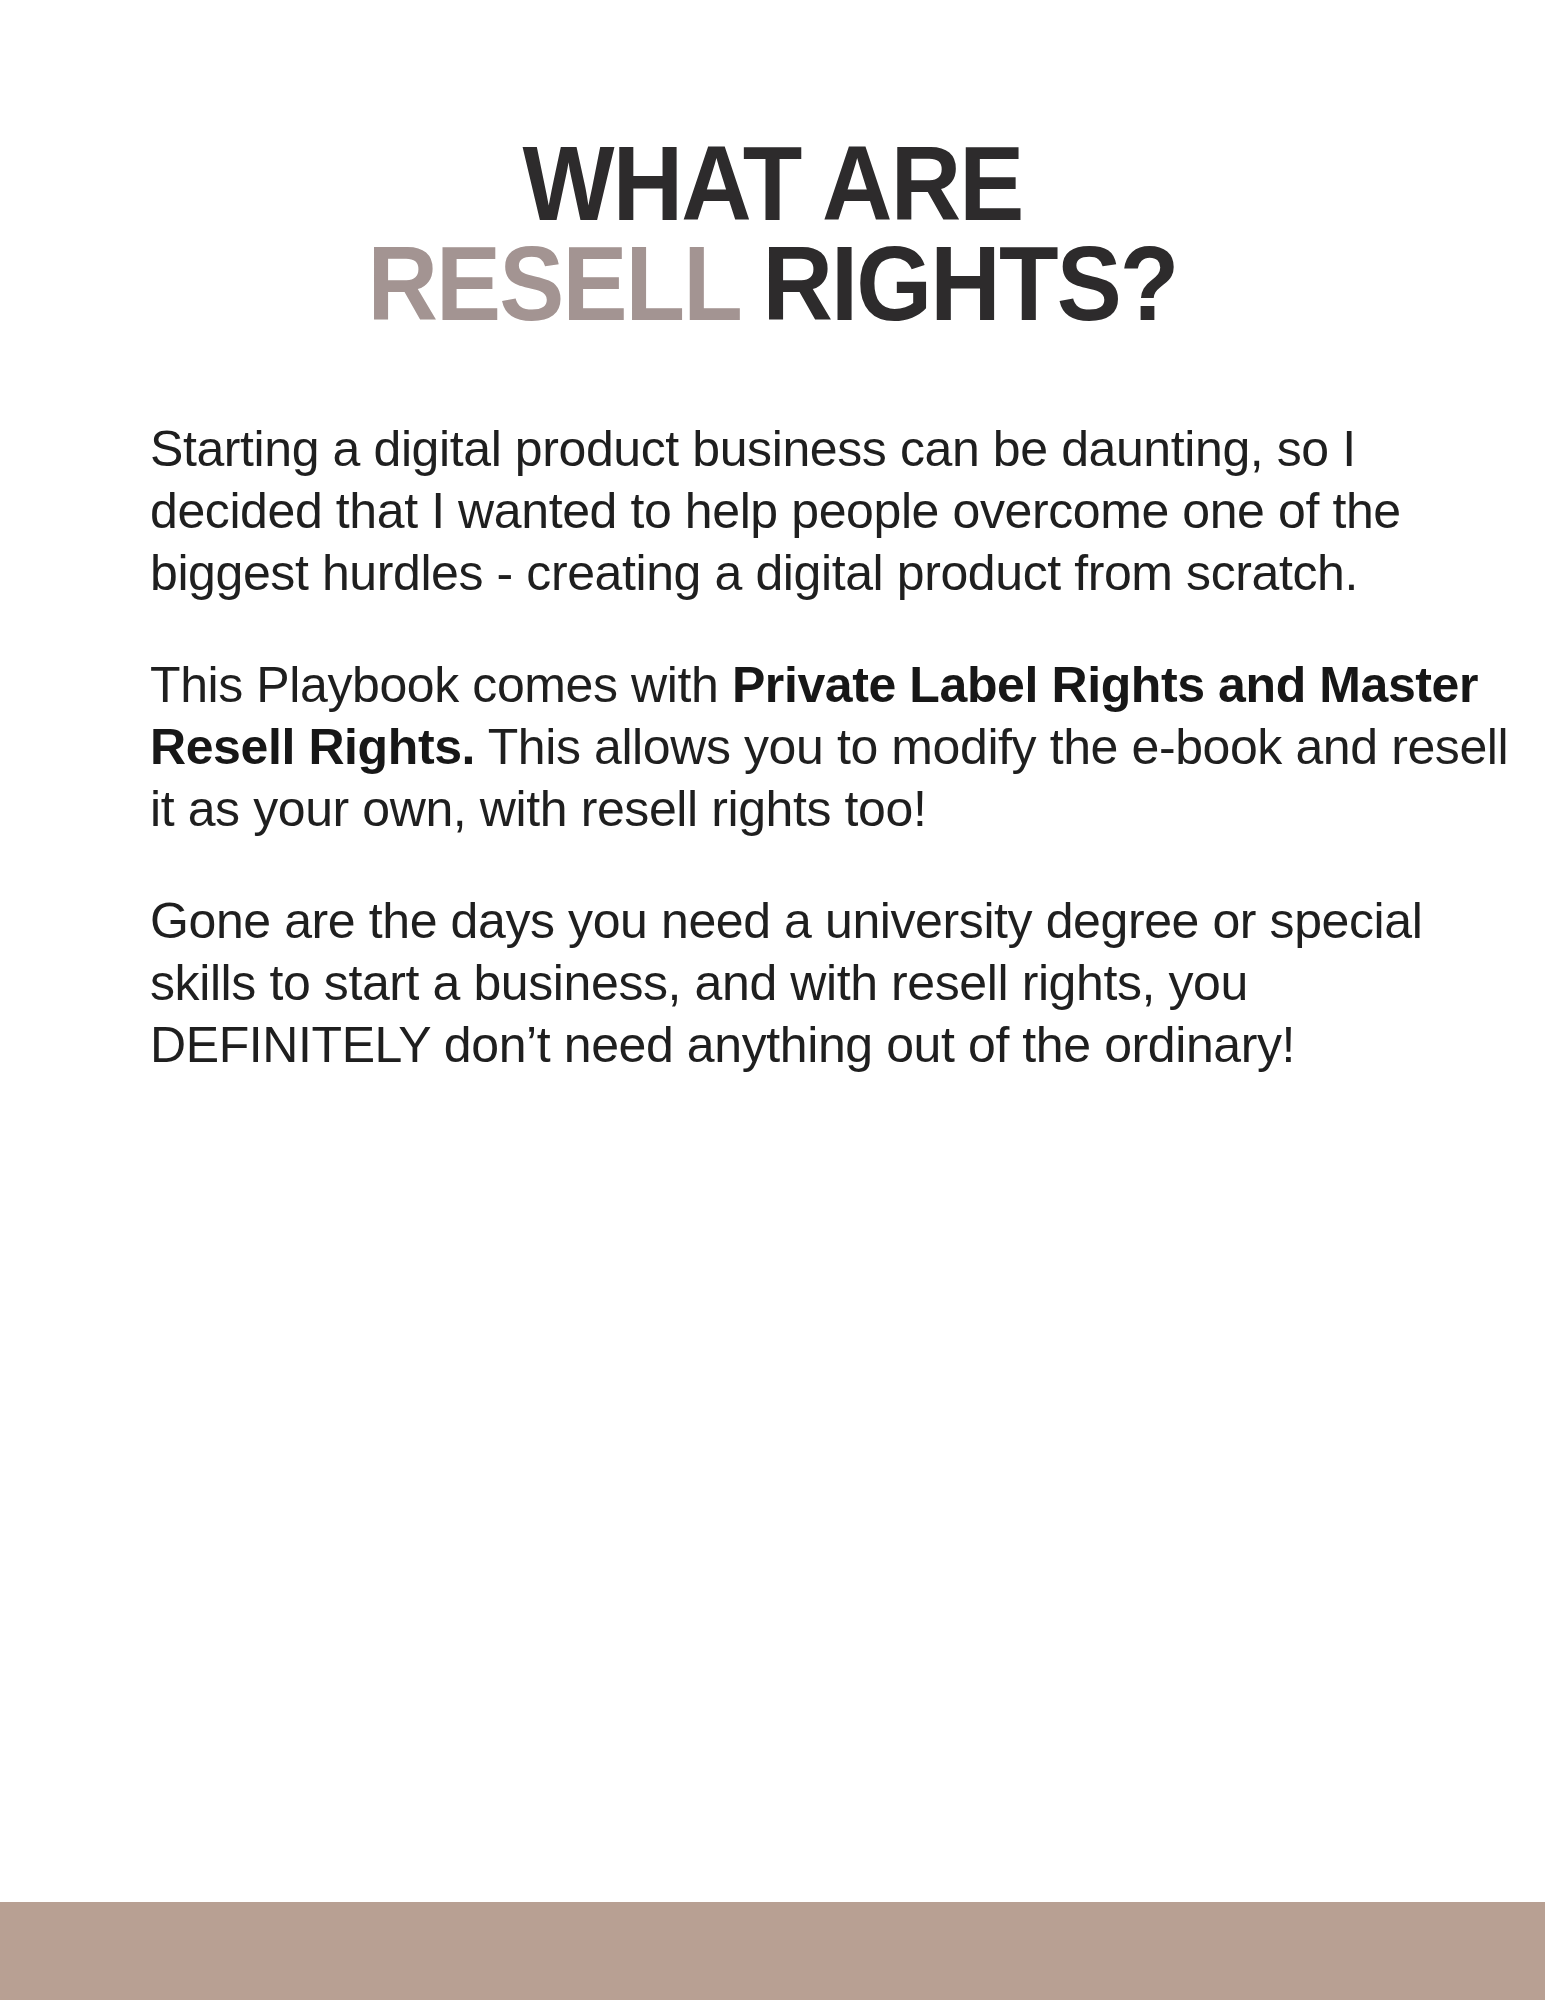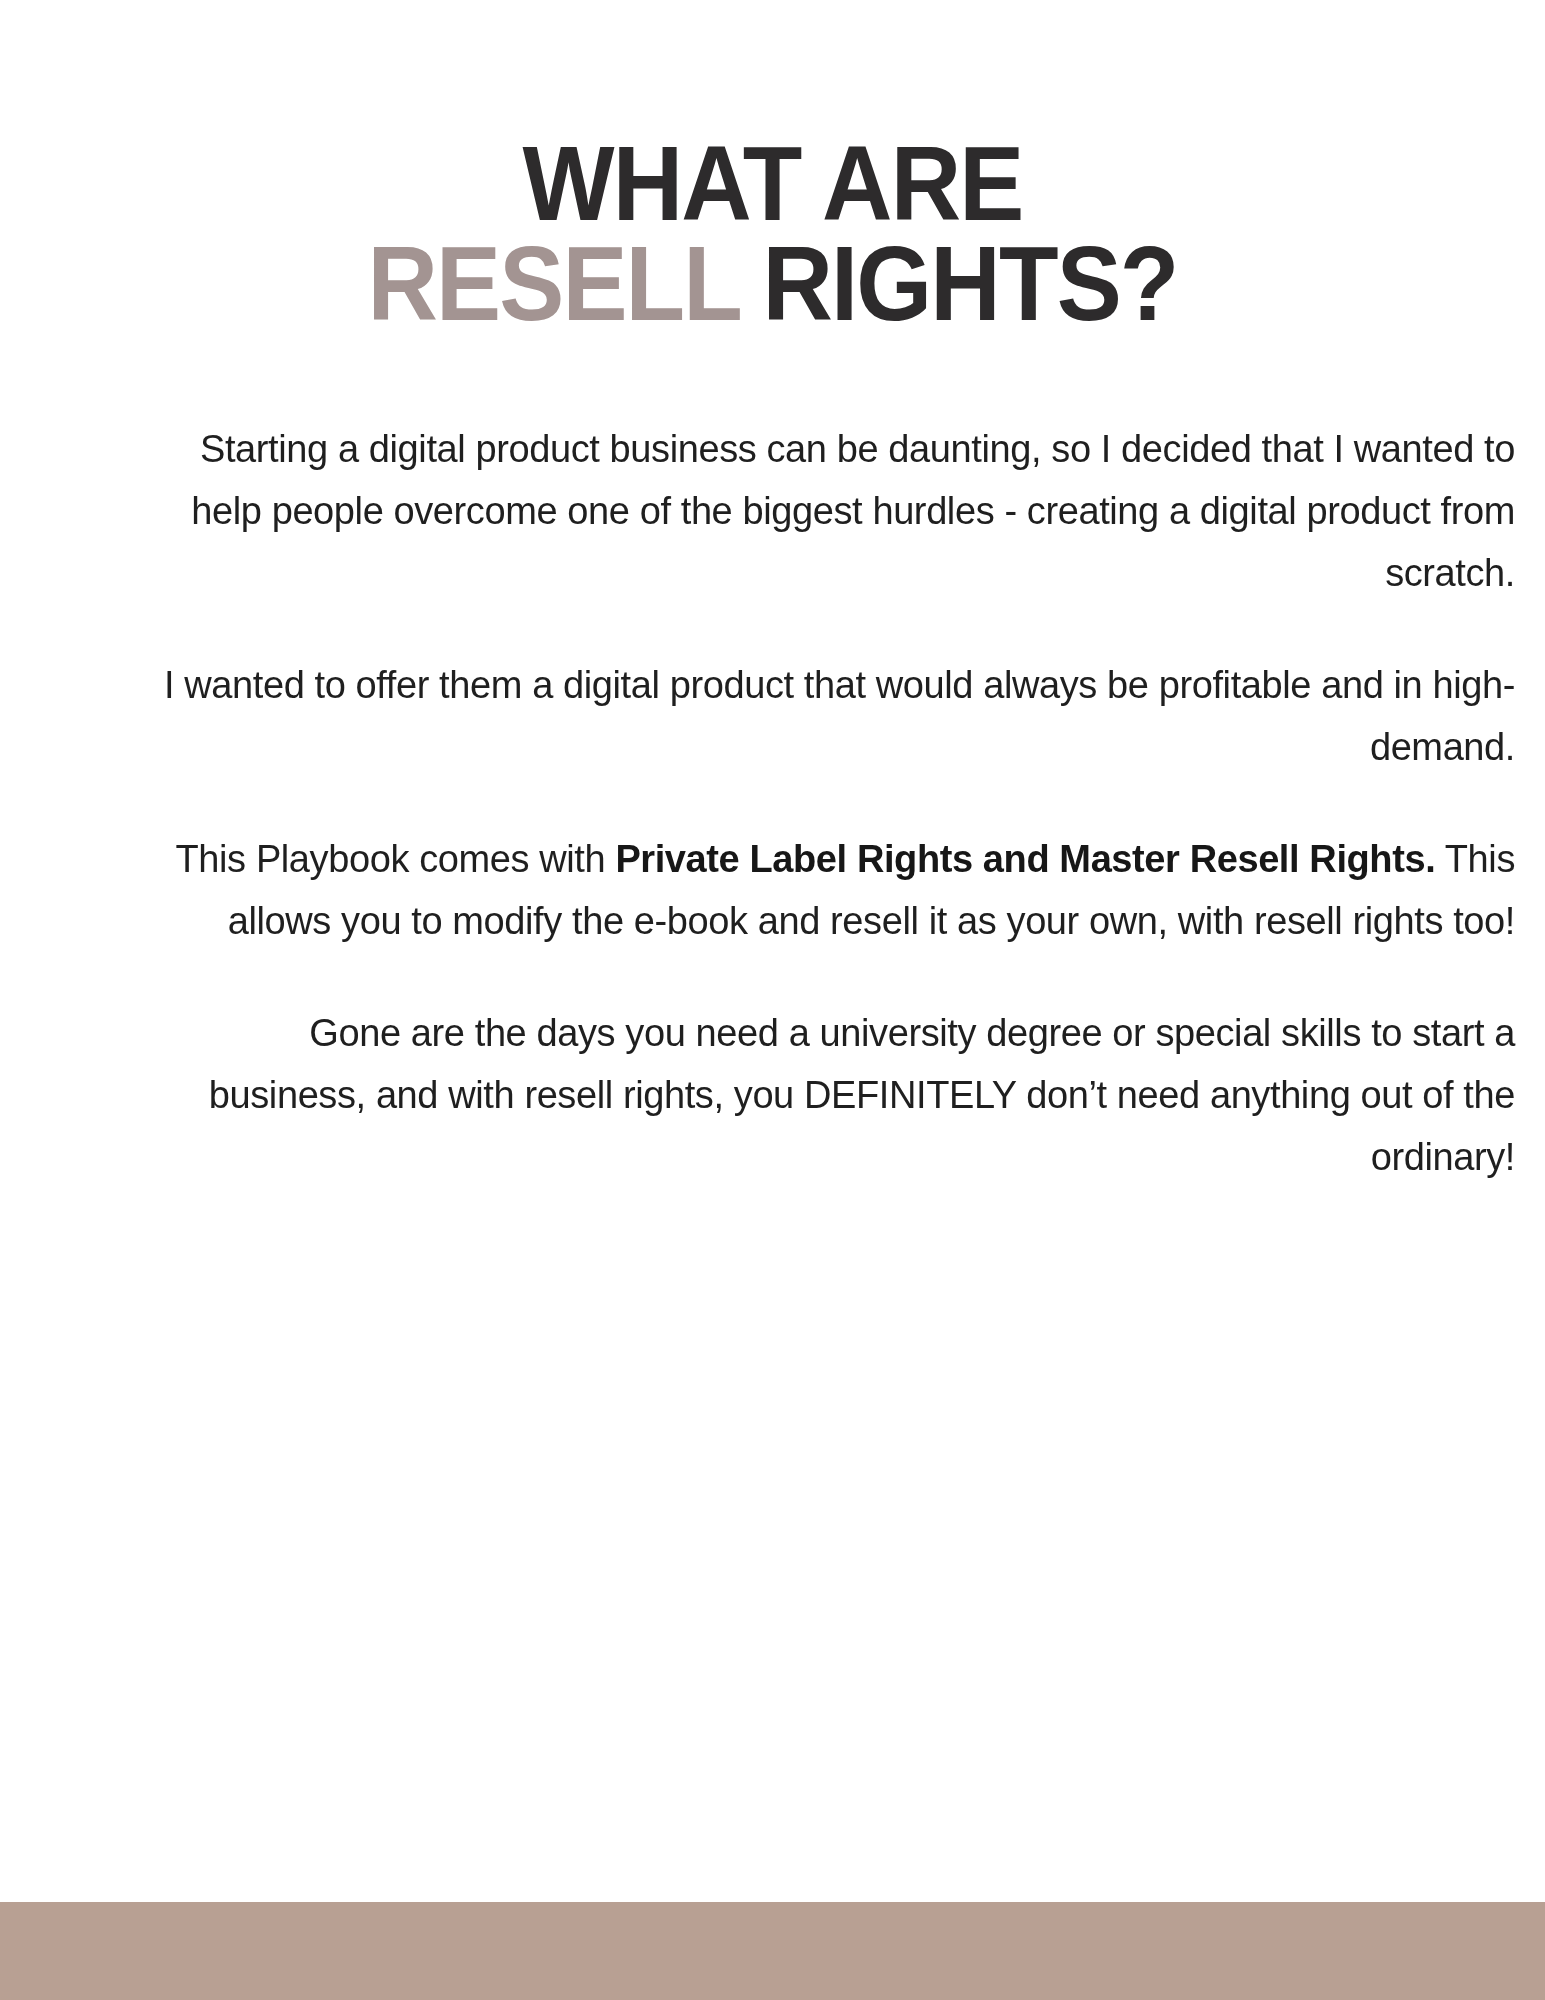--- a/index.html
+++ b/index.html
@@ -26,25 +26,24 @@
     color: #2d2b2c;
     transform: scaleX(0.92);
     transform-origin: 50% 0;
     white-space: nowrap;
   }
   .title .accent { color: #a39492; }
   .title .rest   { margin-left: 0.22em; }
   .body-copy {
     margin-left: 150px;
     width: 1365px;
-    font-size: 38px;
+    font-size: 50px;
     line-height: 62px;
     letter-spacing: -0.4px;
     color: #1f1f1f;
-    text-align: right;
   }
   .body-copy p { margin: 0 0 50px 0; }
   .body-copy b { font-weight: bold; color: #171717; }
   .footer-bar {
     position: absolute;
     left: 0;
     bottom: 0;
     width: 100%;
     height: 98px;
     background: #b8a093;
@@ -55,20 +54,19 @@
 
 <div class="page">
 
   <h1 class="title">
     <span class="dark">WHAT ARE</span><br>
     <span class="accent">RESELL</span><span class="rest">RIGHTS?</span>
   </h1>
 
   <div class="body-copy">
     <p>Starting a digital product business can be daunting, so I decided that I wanted to help people overcome one of the biggest hurdles - creating a digital product from scratch.</p>
-    <p>I wanted to offer them a digital product that would always be profitable and in high-demand.</p>
     <p><span>This Playbook comes with </span><b>Private Label Rights and Master Resell Rights.</b><span> This allows you to modify the e-book and resell it as your own, with resell rights too!</span></p>
     <p>Gone are the days you need a university degree or special skills to start a business, and with resell rights, you DEFINITELY don’t need anything out of the ordinary!</p>
   </div>
 
   <div class="footer-bar"></div>
 
 </div>
 
 </body></html>

